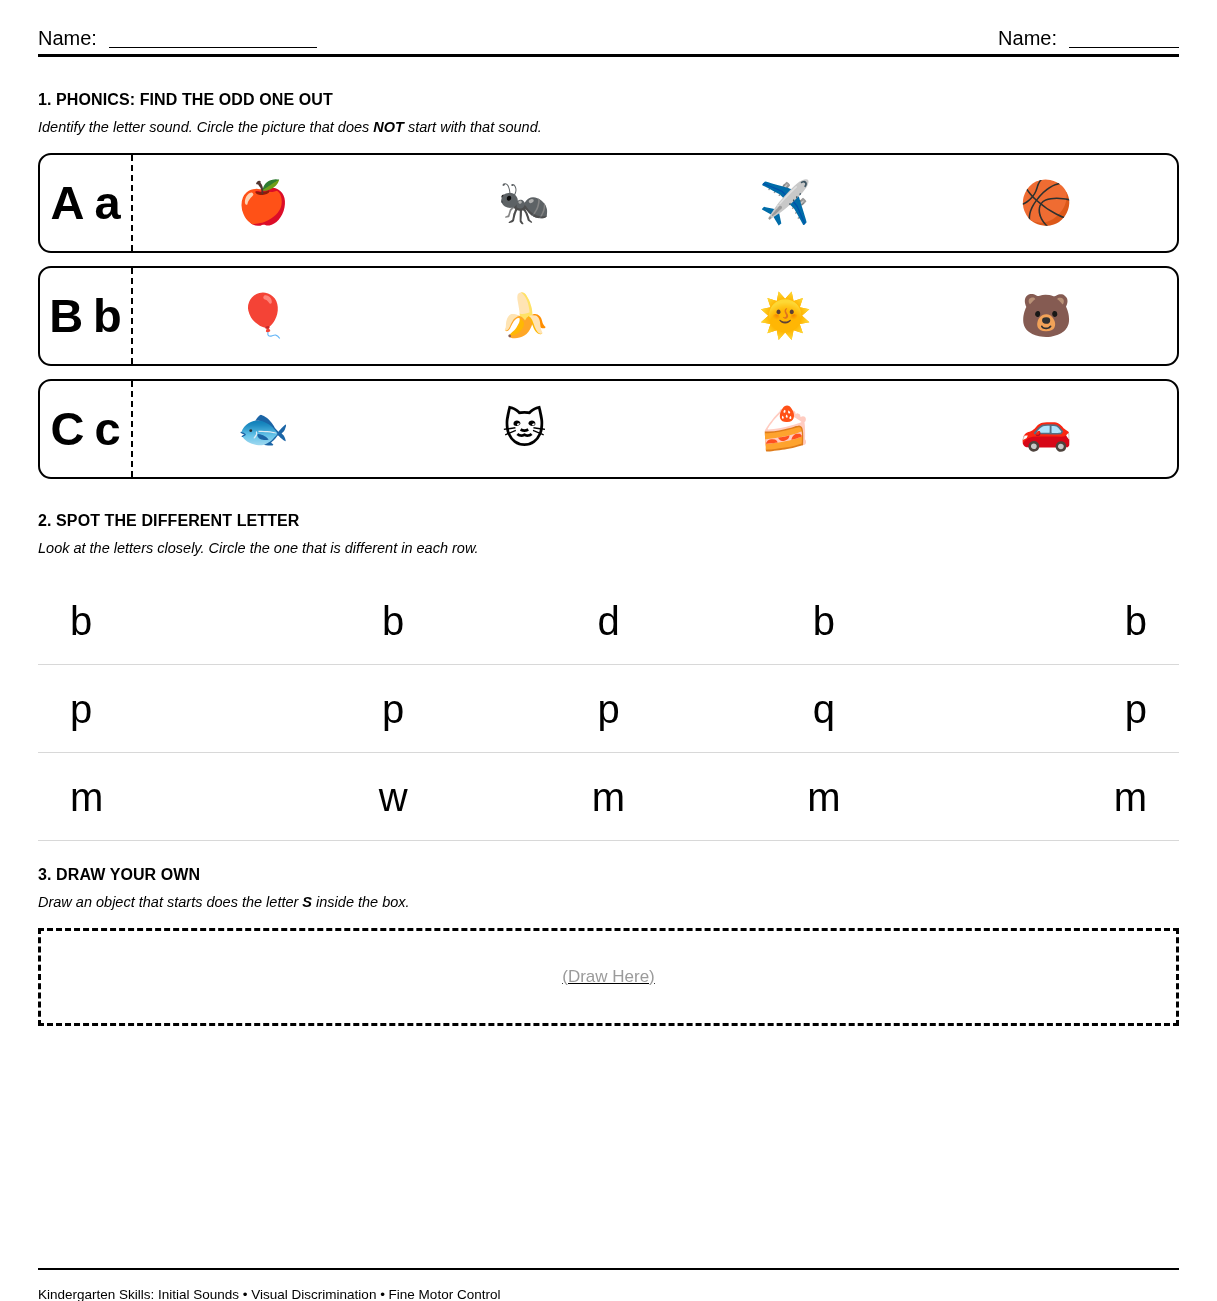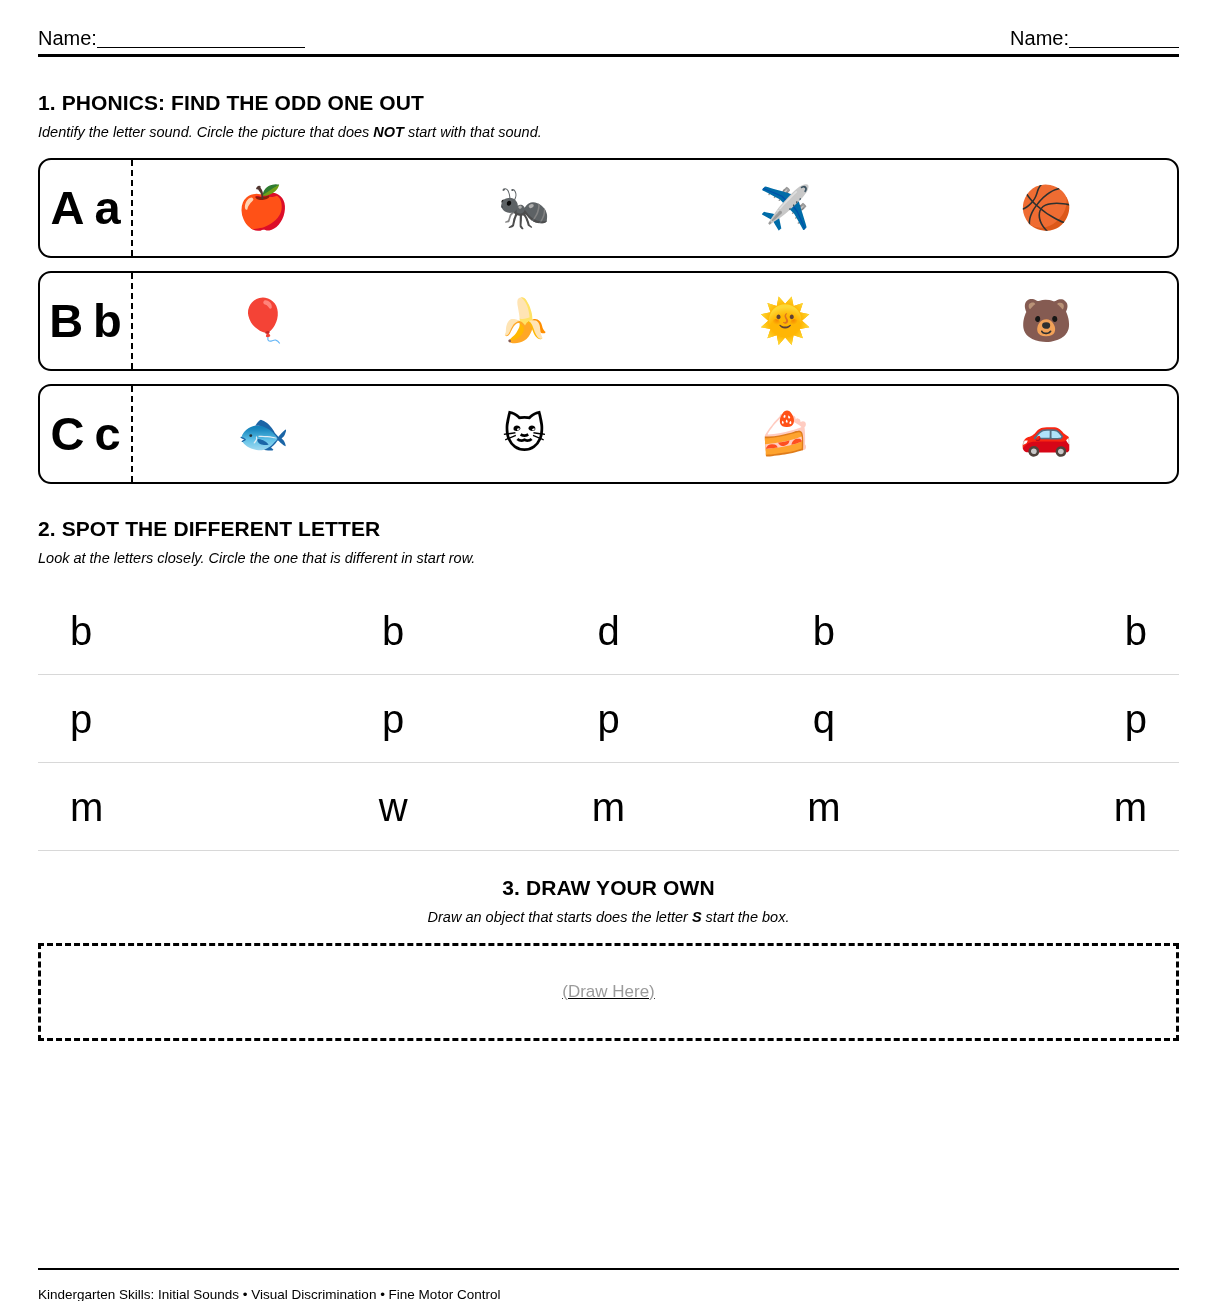--- a/index.html
+++ b/index.html
@@ -27,21 +27,21 @@
   .name-date-row {
     display: flex;
     align-items: flex-end;
     justify-content: space-between;
     font-size: 20px;
     padding-bottom: 6px;
   }
   .field {
     display: flex;
     align-items: flex-end;
-    gap: 0;
+    gap: 12px;
   }
   .field-label {
     font-size: 20px;
     line-height: 1;
     white-space: nowrap;
   }
   .field-line {
     border-bottom: 1.6px solid #000;
     height: 18px;
   }
@@ -59,21 +59,21 @@
     text-align: center;
     font-size: 30px;
     font-weight: bold;
     letter-spacing: 0.4px;
     margin: 33px 0 0 0;
     line-height: 1;
   }
 
   
   .section-title {
-    font-size: 21px;
+    font-size: 16px;
     font-weight: bold;
     letter-spacing: 0.1px;
     margin: 0;
     line-height: 1;
   }
   .section-sub {
     font-size: 14.5px;
     font-style: italic;
     margin: 12px 0 0 0;
     line-height: 1;
@@ -140,21 +140,21 @@
     flex: 1;
     font-size: 40px;
     line-height: 1;
     font-weight: 400;
     text-align: center;
   }
   .letter-cell-2:first-child { text-align: left; padding-left: 32px; }
   .letter-cell-2:last-child  { text-align: right; padding-right: 32px; }
 
   
-  #section-draw { margin-top: 26px; text-align: center; }
+  #section-draw { margin-top: 26px; }
   .draw-box {
     margin-top: 18px;
     border: 3px dashed #000;
     height: 98px;
     display: flex;
     align-items: center;
     justify-content: center;
     text-decoration: underline;
   }
   .draw-hint {
@@ -240,21 +240,21 @@
           <div class="pic">🍰</div>
           <div class="pic">🚗</div>
         </div>
       </div>
 
     </div>
   </div>
 
   <div id="section-spot">
     <h2 class="section-title">2. SPOT THE DIFFERENT LETTER</h2>
-    <p class="section-sub">Look at the letters closely. Circle the one that is different in start row.</p>
+    <p class="section-sub">Look at the letters closely. Circle the one that is different in each row.</p>
 
     <div class="letter-grid">
       <div class="letter-row">
         <div class="letter-cell-2">b</div>
         <div class="letter-cell-2">b</div>
         <div class="letter-cell-2">d</div>
         <div class="letter-cell-2">b</div>
         <div class="letter-cell-2">b</div>
       </div>
       <div class="letter-row">
@@ -270,21 +270,21 @@
         <div class="letter-cell-2">m</div>
         <div class="letter-cell-2">m</div>
         <div class="letter-cell-2">m</div>
       </div>
     </div>
   </div>
 
   <div id="section-draw">
     <h2 class="section-title">3. DRAW YOUR OWN</h2>
     <p class="section-sub">
-      <span>Draw an object that starts does the letter </span><b>S</b><span> start the box.</span>
+      <span>Draw an object that starts does the letter </span><b>S</b><span> inside the box.</span>
     </p>
     <div class="draw-box">
       <span class="draw-hint">(Draw Here)</span>
     </div>
   </div>
 
   <div class="footer-spacer"></div>
 
   <hr class="footer-rule">
   <p class="footer-text">Kindergarten Skills: Initial Sounds • Visual Discrimination • Fine Motor Control</p>

